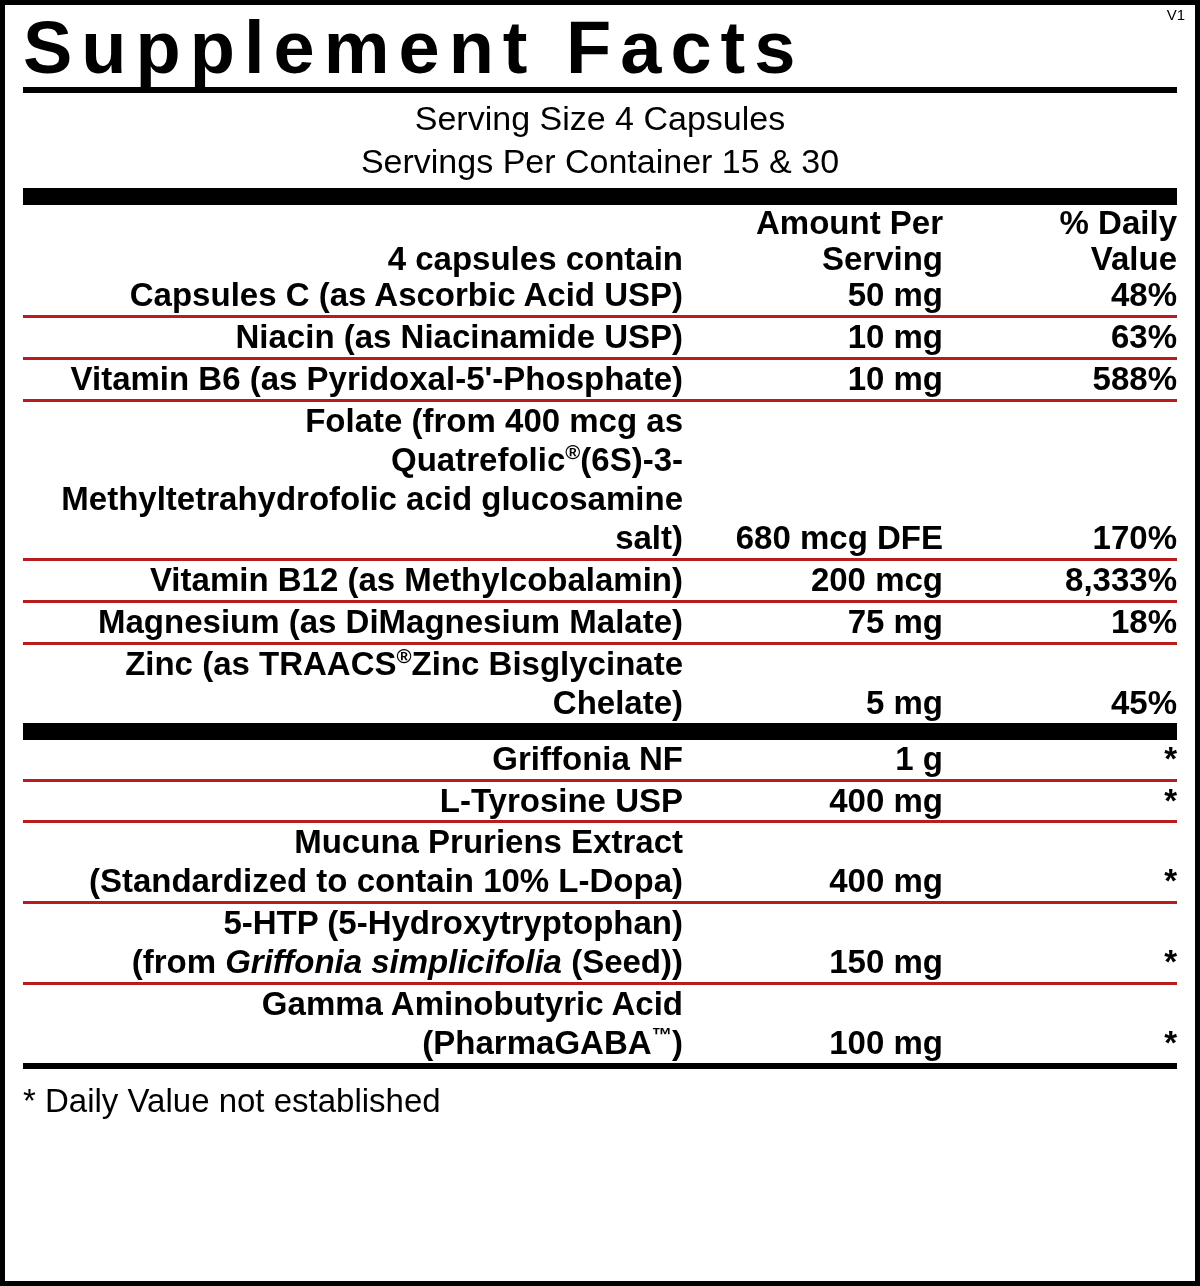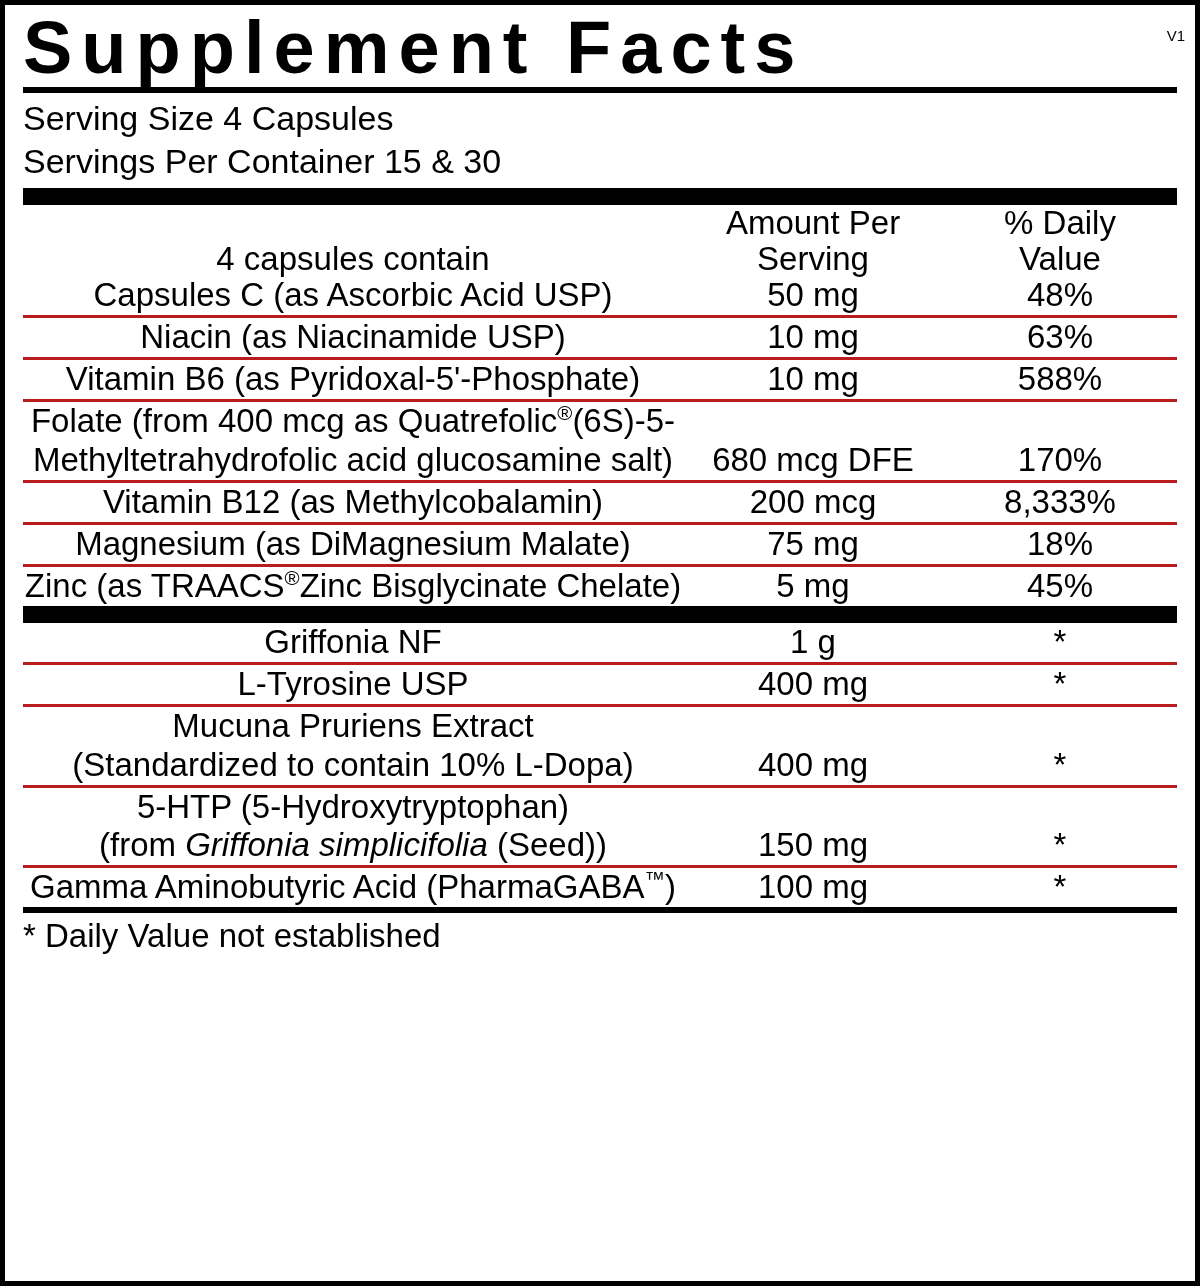--- a/index.html
+++ b/index.html
@@ -16,21 +16,21 @@
     width: 1200px;
     height: 1286px;
     box-sizing: border-box;
     background: #ffffff;
     border: 5px solid #000000;
     padding: 0 18px;
     overflow: hidden;
   }
   .version {
     position: absolute;
-    top: 23px;
+    top: 2px;
     right: 10px;
     font-size: 15px;
     line-height: 1;
   }
   .title {
     font-size: 74px;
     font-weight: bold;
     letter-spacing: 9px;
     line-height: 1.0;
     margin: 6px 0 2px 0;
@@ -46,31 +46,32 @@
     background: #000;
     margin: 0;
   }
   .serving-line {
     font-size: 34px;
     line-height: 1.25;
     white-space: nowrap;
   }
   .serving-block {
     padding: 4px 0 6px 0;
+    text-align: center;
   }
   table.facts {
     width: 100%;
     border-collapse: collapse;
     table-layout: fixed;
   }
   table.facts td, table.facts th {
     padding: 0;
     vertical-align: bottom;
-    font-weight: normal;
-    text-align: center;
+    font-weight: bold;
+    text-align: right;
   }
   .col-name { width: 660px; }
   .col-amt  { width: 260px; }
   .col-dv   { width: 234px; }
 
   .head-row td {
     font-size: 33px;
     font-weight: bold;
     line-height: 1.08;
     padding-bottom: 6px;
@@ -96,21 +97,21 @@
   sup {
     font-size: 0.62em;
     vertical-align: super;
     line-height: 0;
   }
   .ital { font-style: italic; }
   .star { text-align: center; font-size: 33px; }
   .footnote {
     font-size: 33px;
     line-height: 1.2;
-    padding-top: 3px;
+    padding-top: 12px;
   }
 </style>
 </head>
 <body>
 
 <div id="panel">
 
   <div class="version">V1</div>
 
   <div class="title">Supplement Facts</div>
@@ -153,21 +154,21 @@
         <td class="amt">10 mg</td>
         <td class="dv">63%</td>
       </tr>
       <tr class="ing-row">
         <td class="name">Vitamin B6 (as Pyridoxal-5'-Phosphate)</td>
         <td class="amt">10 mg</td>
         <td class="dv">588%</td>
       </tr>
       <tr class="ing-row">
         <td class="name">
-          <span>Folate (from 400 mcg as Quatrefolic</span><sup>®</sup><span>(6S)-5-</span>
+          <span>Folate (from 400 mcg as Quatrefolic</span><sup>®</sup><span>(6S)-3-</span>
           <span class="sub">Methyltetrahydrofolic acid glucosamine salt)</span>
         </td>
         <td class="amt">680 mcg DFE</td>
         <td class="dv">170%</td>
       </tr>
       <tr class="ing-row">
         <td class="name">Vitamin B12 (as Methylcobalamin)</td>
         <td class="amt">200 mcg</td>
         <td class="dv">8,333%</td>
       </tr>

